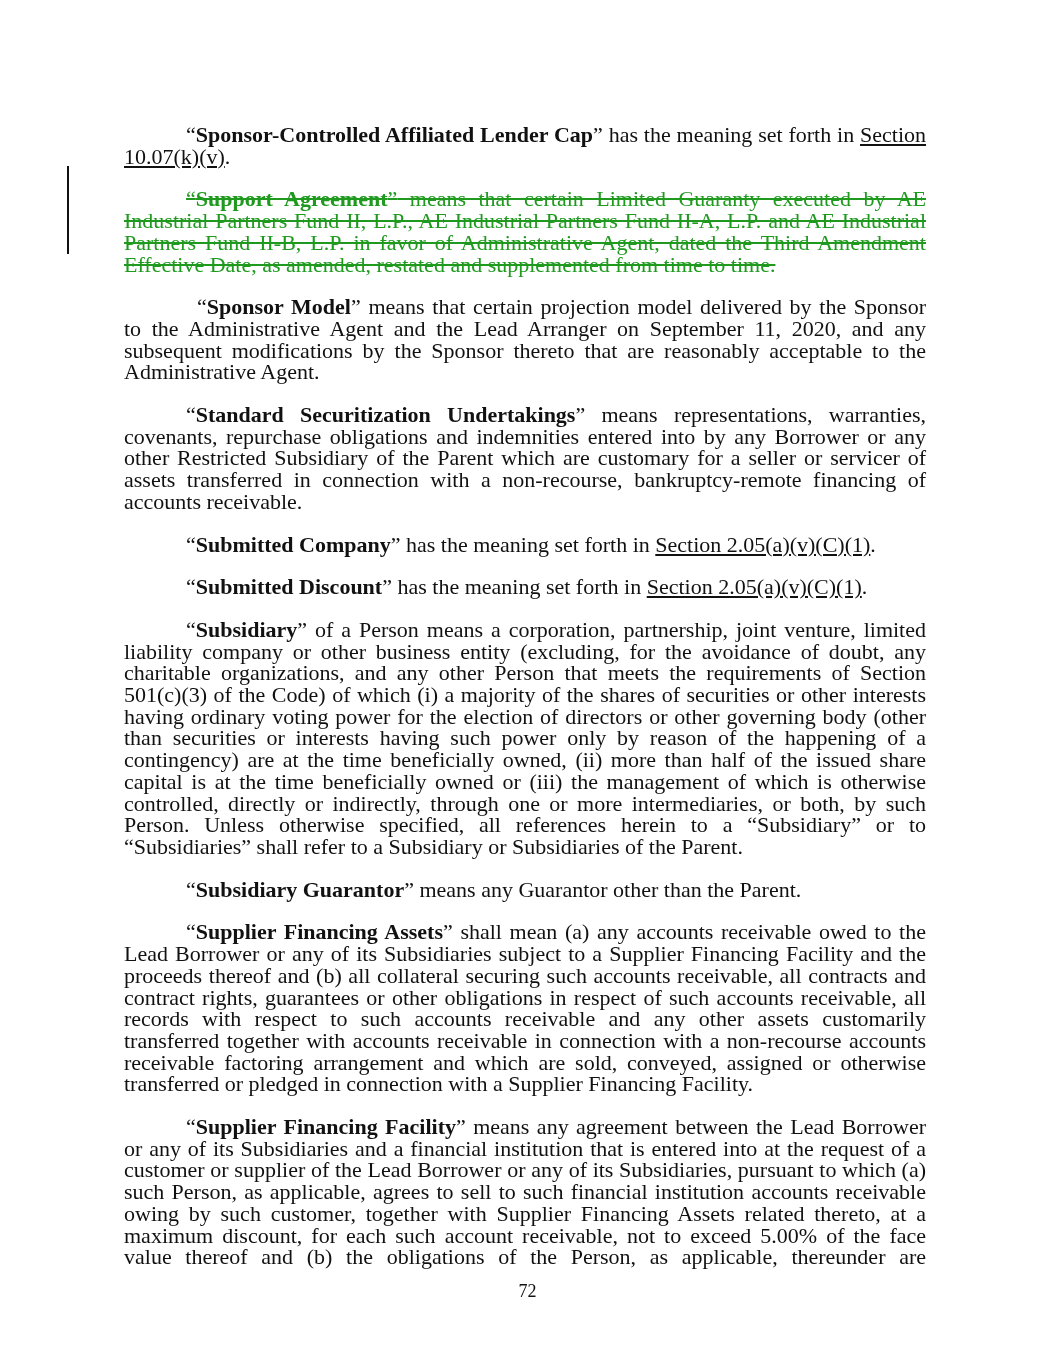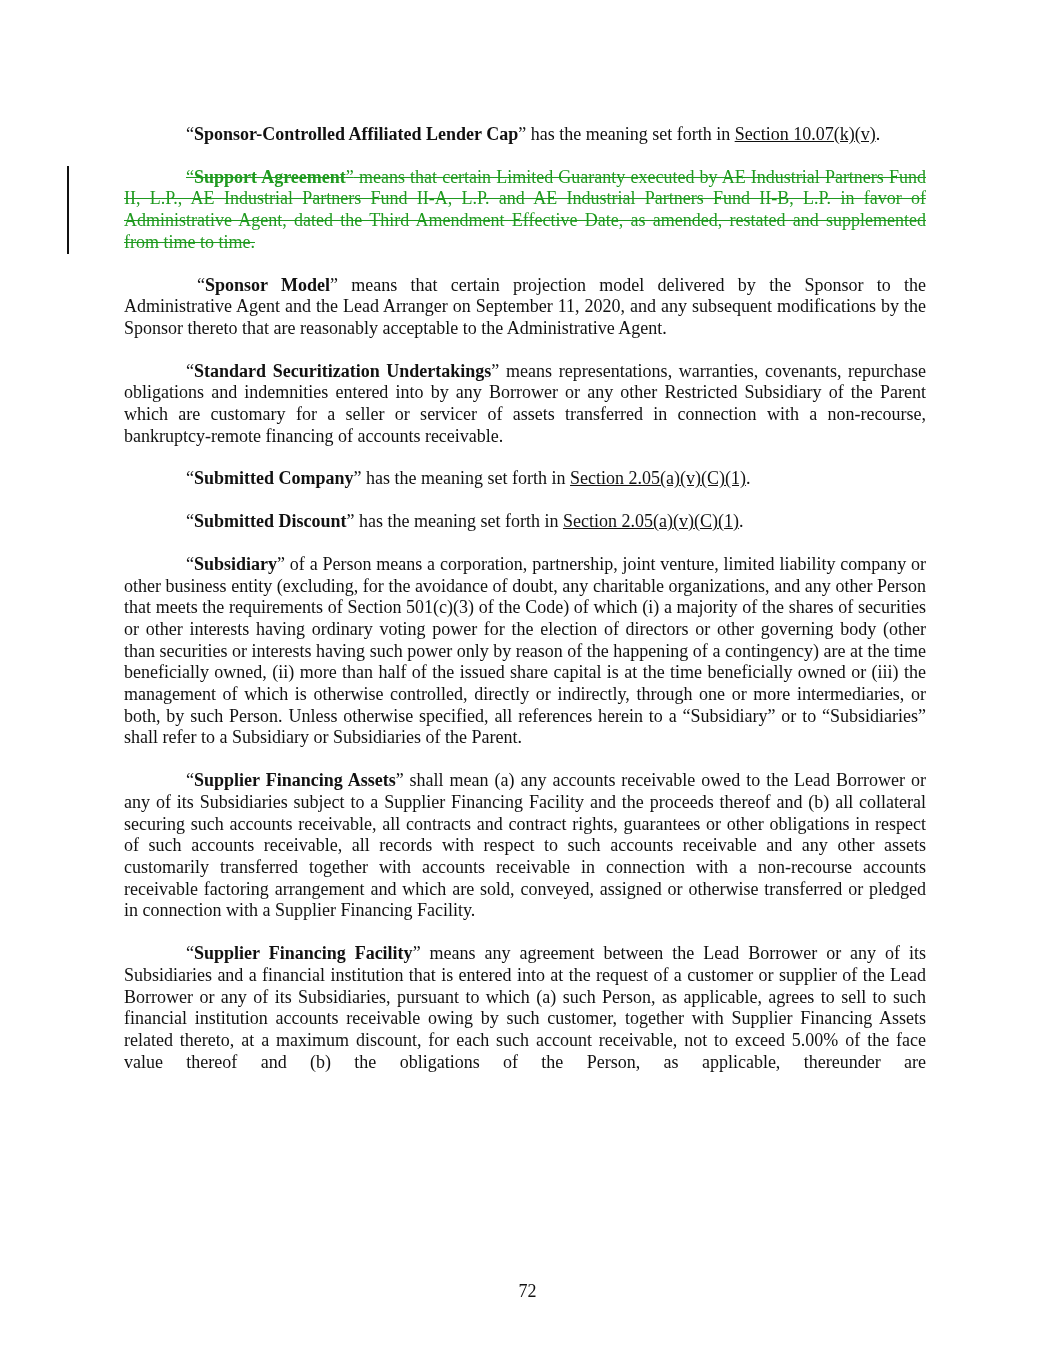--- a/index.html
+++ b/index.html
@@ -1,19 +1,19 @@
 <!DOCTYPE html>
 <html><head>
 <meta charset="utf-8">
 <style>
   html, body { margin: 0; padding: 0; background: #ffffff; }
   body { width: 1055px; height: 1365px; position: relative; overflow: hidden; }
   .page {
     position: absolute; left: 124px; top: 124px; width: 802px;
-    font-family: "Liberation Serif", serif; font-size: 18px; line-height: 21.7px;
+    font-family: "Liberation Serif", serif; font-size: 22px; line-height: 21.7px;
     color: #111111;
   }
   .para { text-align: justify; margin: 0 0 21px 0; text-indent: 62px; }
   .para.indent-extra { text-indent: 73px; margin-top: 8px; }
   .para.indent-extra2 { text-indent: 66px; }
   .term { font-weight: bold; }
   .ref { text-decoration: underline; }
   .deleted { color: #1f9a1f; text-decoration: line-through; }
   .change-bar {
     position: absolute; left: 67px; top: 166px; width: 2px; height: 88px; background: #111;
@@ -37,20 +37,21 @@
   <p class="para indent-extra"><span>“</span><span class="term">Sponsor Model</span><span>”</span><span> means that certain projection model delivered by the Sponsor to the Administrative Agent and the Lead Arranger on September 11, 2020, and any subsequent modifications by the Sponsor thereto that are reasonably acceptable to the Administrative Agent.</span></p>
 
   <p class="para"><span>“</span><span class="term">Standard Securitization Undertakings</span><span>”</span><span> means representations, warranties, covenants, repurchase obligations and indemnities entered into by any Borrower or any other Restricted Subsidiary of the Parent which are customary for a seller or servicer of assets transferred in connection with a non-recourse, bankruptcy-remote financing of accounts receivable.</span></p>
 
   <p class="para"><span>“</span><span class="term">Submitted Company</span><span>”</span><span> has the meaning set forth in </span><span class="ref">Section 2.05(a)(v)(C)(1)</span><span>.</span></p>
 
   <p class="para"><span>“</span><span class="term">Submitted Discount</span><span>”</span><span> has the meaning set forth in </span><span class="ref">Section 2.05(a)(v)(C)(1)</span><span>.</span></p>
 
   <p class="para"><span>“</span><span class="term">Subsidiary</span><span>”</span><span> of a Person means a corporation, partnership, joint venture, limited liability company or other business entity (excluding, for the avoidance of doubt, any charitable organizations, and any other Person that meets the requirements of Section 501(c)(3) of the Code) of which (i) a majority of the shares of securities or other interests having ordinary voting power for the election of directors or other governing body (other than securities or interests having such power only by reason of the happening of a contingency) are at the time beneficially owned, (ii) more than half of the issued share capital is at the time beneficially owned or (iii) the management of which is otherwise controlled, directly or indirectly, through one or more intermediaries, or both, by such Person.  Unless otherwise specified, all references herein to a “Subsidiary” or to “Subsidiaries” shall refer to a Subsidiary or Subsidiaries of the Parent.</span></p>
 
+  <p class="para"><span>“</span><span class="term">Subsidiary Guarantor</span><span>”</span><span> means any Guarantor other than the Parent.</span></p>
 
 
 
   <p class="para"><span>“</span><span class="term">Supplier Financing Assets</span><span>”</span><span> shall mean (a) any accounts receivable owed to the Lead Borrower or any of its Subsidiaries subject to a Supplier Financing Facility and the proceeds thereof and (b) all collateral securing such accounts receivable, all contracts and contract rights, guarantees or other obligations in respect of such accounts receivable, all records with respect to such accounts receivable and any other assets customarily transferred together with accounts receivable in connection with a non-recourse accounts receivable factoring arrangement and which are sold, conveyed, assigned or otherwise transferred or pledged in connection with a Supplier Financing Facility.</span></p>
 
   <p class="para" style="text-align-last: justify;"><span>“</span><span class="term">Supplier Financing Facility</span><span>”</span><span> means any agreement between the Lead Borrower or any of its Subsidiaries and a financial institution that is entered into at the request of a customer or supplier of the Lead Borrower or any of its Subsidiaries, pursuant to which (a) such Person, as applicable, agrees to sell to such financial institution accounts receivable owing by such customer, together with Supplier Financing Assets related thereto, at a maximum discount, for each such account receivable, not to exceed 5.00% of the face value thereof and (b) the obligations of the Person, as applicable, thereunder are</span></p>
 
 </div>
 
 <div class="page-number">72</div>

